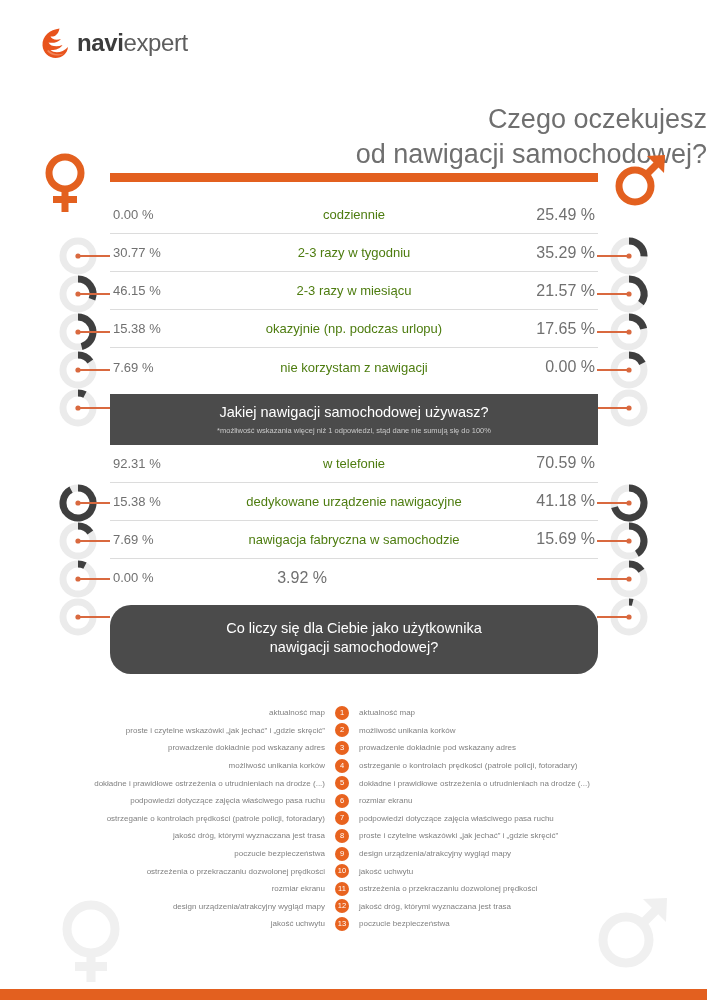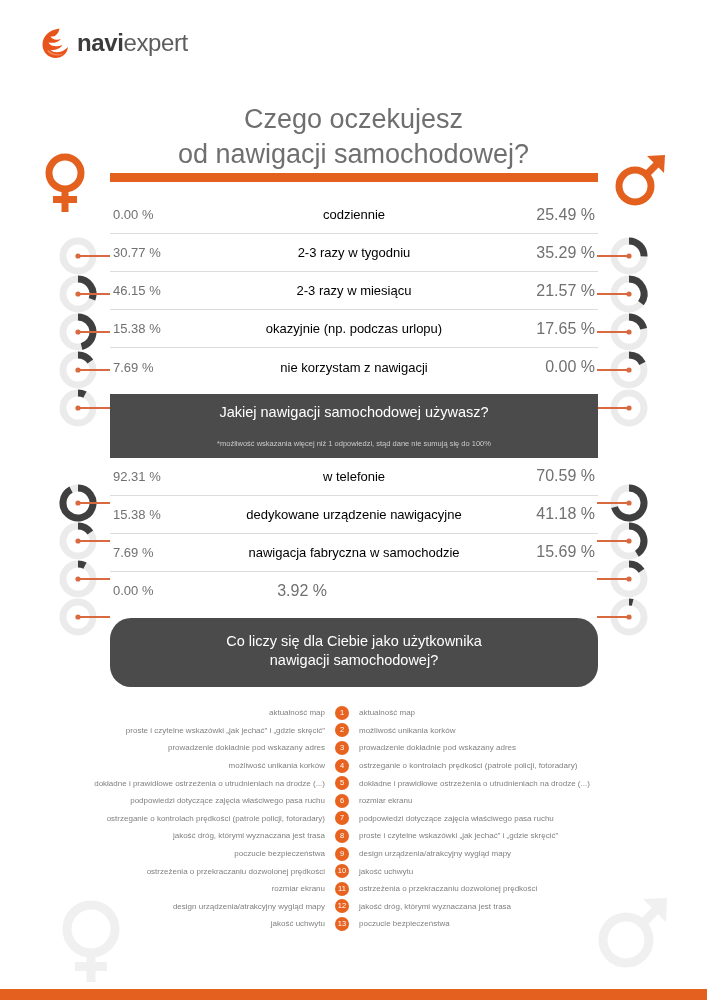--- a/index.html
+++ b/index.html
@@ -45,21 +45,21 @@
   }
   .logo-text .bold { font-weight: bold; color: #3c3c3c; }
   .logo-text .light { font-weight: normal; color: #5d5d5d; margin-top: 48px; }
 
   
   .main-title {
     position: absolute;
     left: 0;
     top: 84px;
     width: 707px;
-    text-align: center;
+    text-align: right;
     font-size: 27px;
     font-weight: normal;
     color: #6f6f6f;
     line-height: 1.3;
     z-index: 5;
   }
   .main-title .line { display: block; }
 
   
   .top-rule {
@@ -95,21 +95,21 @@
   .section-header .sh-title {
     font-size: 14.5px;
     font-weight: normal;
     line-height: 1.35;
     display: block;
   }
   .section-header .sh-sub {
     display: block;
     font-size: 7.5px;
     color: #c9c9c9;
-    margin-top: 16px;
+    margin-top: 3px;
     line-height: 1.2;
   }
   .section-header.tall { padding: 14px 10px 16px 10px; border-radius: 21px; }
 
   .rows { width: 100%; }
   .data-row {
     position: relative;
     height: 38px;
     display: flex;
     align-items: center;
@@ -122,21 +122,21 @@
     font-size: 13px;
     color: #707070;
     text-align: left;
     padding-left: 3px;
     box-sizing: border-box;
   }
   .label-mid {
     flex: 1;
     text-align: center;
     font-size: 13px;
-    color: #000000;
+    color: #4d7c0f;
     white-space: nowrap;
   }
   .val-right {
     width: 110px;
     font-size: 16px;
     color: #707070;
     text-align: right;
     padding-right: 3px;
     box-sizing: border-box;
   }

